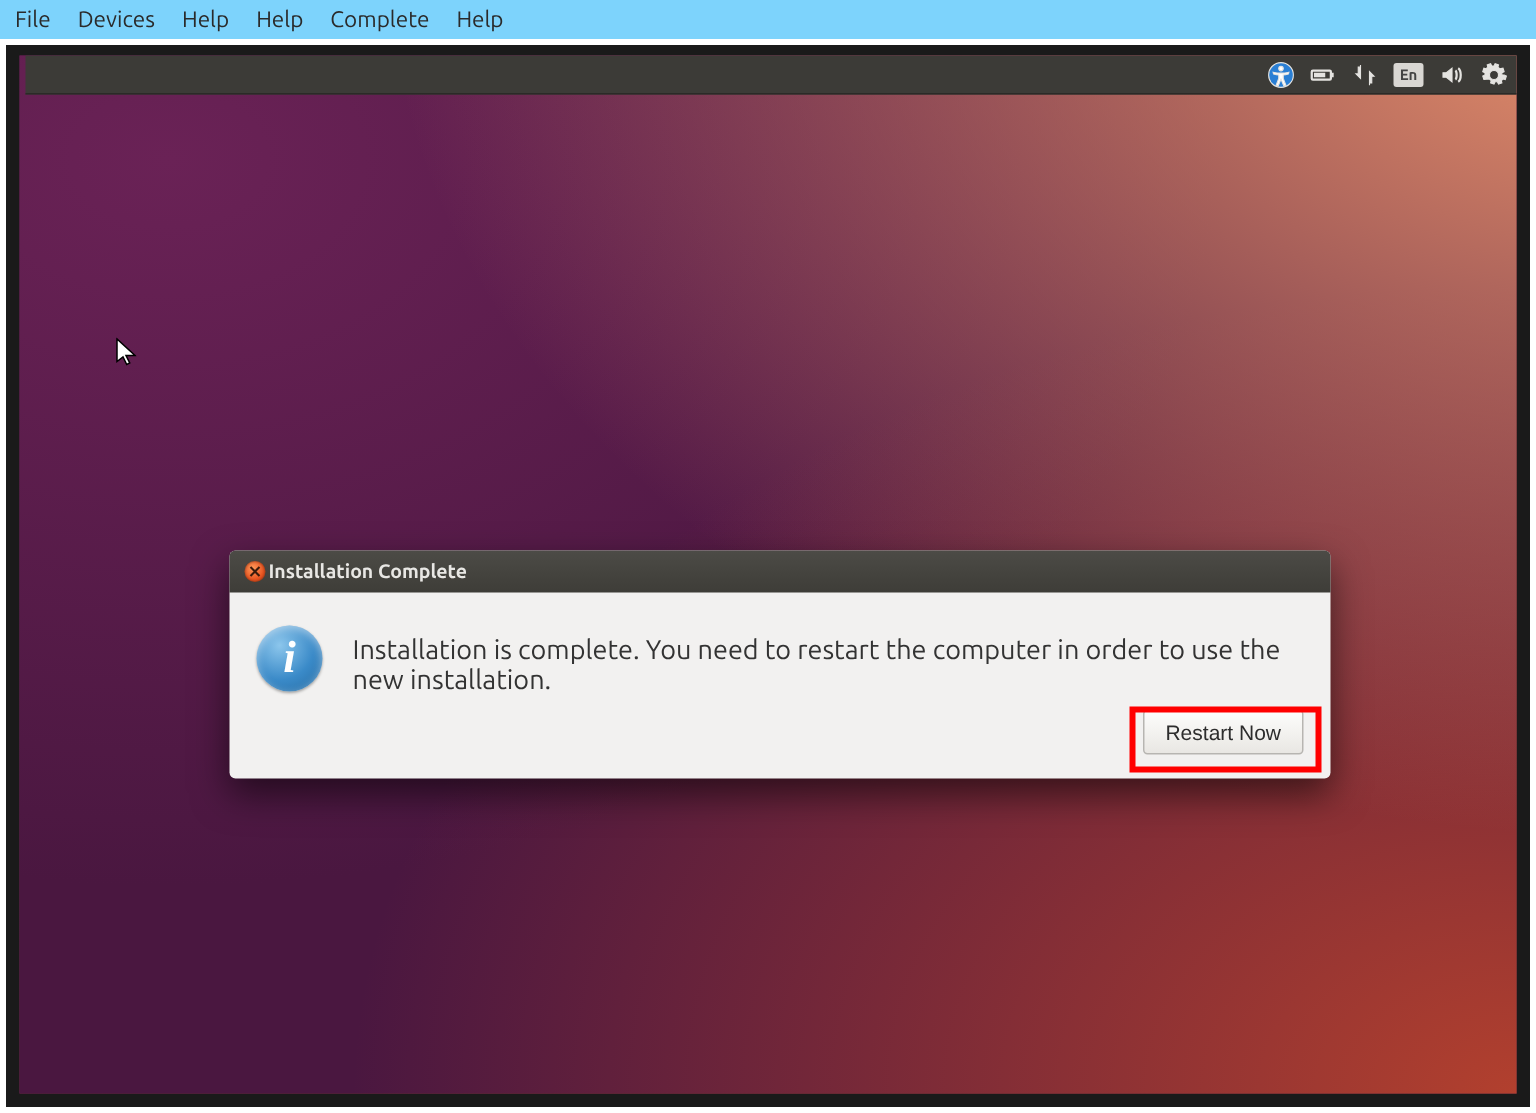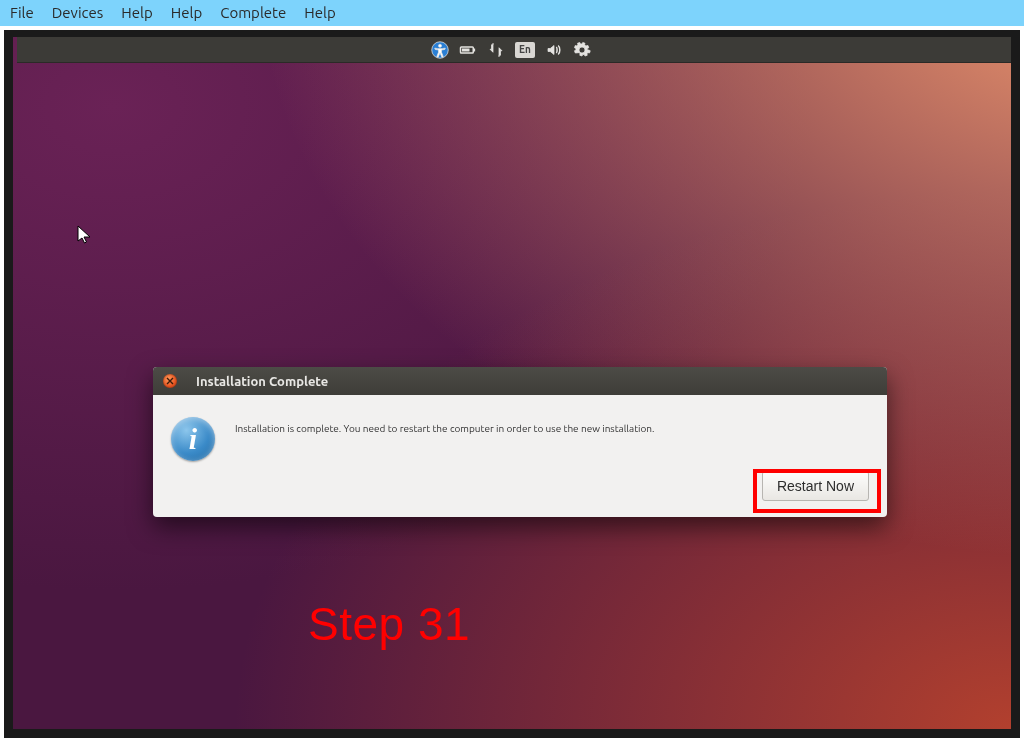--- a/index.html
+++ b/index.html
@@ -52,21 +52,21 @@
     }
 
     
     .ubuntu-panel {
       position: absolute;
       left: 4px; right: 0; top: 0;
       height: 26px;
       background: #3c3b37;
       border-bottom: 1px solid #2b2a27;
       display: flex;
-      justify-content: center;
+      justify-content: flex-end;
       align-items: center;
       padding-right: 6px;
       gap: 10px;
       color: #e4e3e0;
     }
     .panel-icon {
       width: 18px; height: 18px;
       display: inline-flex;
       align-items: center; justify-content: center;
       color: #e4e3e0;
@@ -107,21 +107,21 @@
       overflow: visible;
     }
     .dialog-titlebar {
       height: 28px;
       background: linear-gradient(#4c4b46, #3e3d38);
       border-top-left-radius: 4px;
       border-top-right-radius: 4px;
       display: flex;
       align-items: center;
       padding: 0 10px;
-      gap: 19px;
+      gap: 2px;
       color: #e8e7e4;
       font-weight: 700;
       font-size: 13px;
     }
     .close-icon {
       width: 14px; height: 14px;
       border-radius: 50%;
       background: radial-gradient(circle at 40% 35%, #ff9a5b, #e95420 60%, #c7431a);
       display:inline-flex; align-items:center; justify-content:center;
       box-shadow: inset 0 0 2px rgba(0,0,0,0.5);
@@ -143,21 +143,21 @@
       color: #fff;
       font-style: italic;
       font-family: Georgia, 'Times New Roman', serif;
       font-size: 30px;
       font-weight: 700;
     }
     .dialog-msg {
       flex: 1;
       padding-top: 6px;
       color: #333;
-      font-size: 10px;
+      font-size: 18px;
     }
     .dialog-actions {
       display:flex;
       justify-content:flex-end;
       padding: 0 18px 16px 16px;
     }
     .gtk-btn {
       padding: 6px 14px;
       font-size: 14px;
       background: linear-gradient(#fdfdfc, #e9e7e3);
@@ -258,16 +258,15 @@
       <div class="dialog-body">
         <div class="info-badge">i</div>
         <div class="dialog-msg">Installation is complete. You need to restart the computer in order to use the new installation.</div>
       </div>
       <div class="dialog-actions">
         <button class="gtk-btn">Restart Now</button>
       </div>
       <div class="highlight-rect"></div>
     </div>
 
-    <div class="step-label">Step 31</div>
 
   </div>
 </div>
 
 </body></html>

